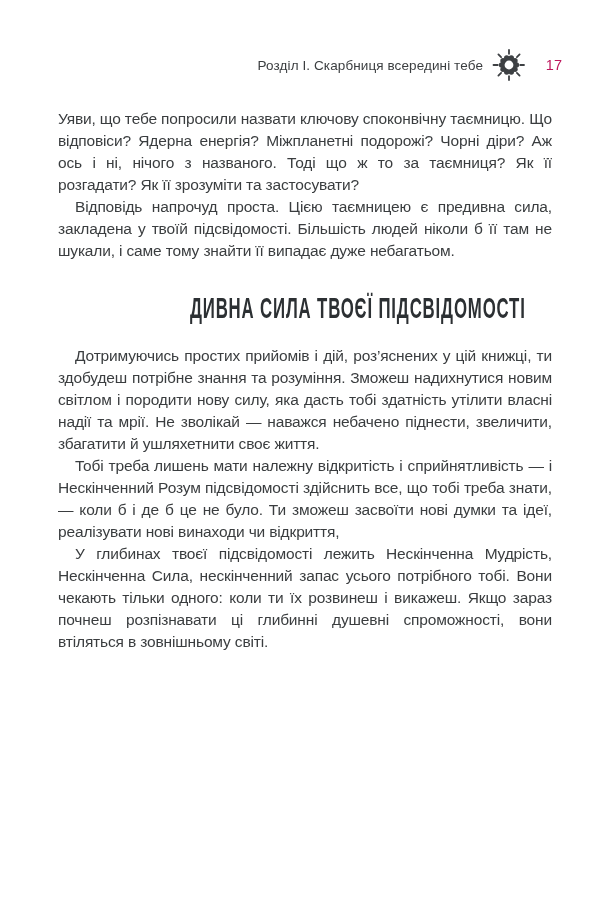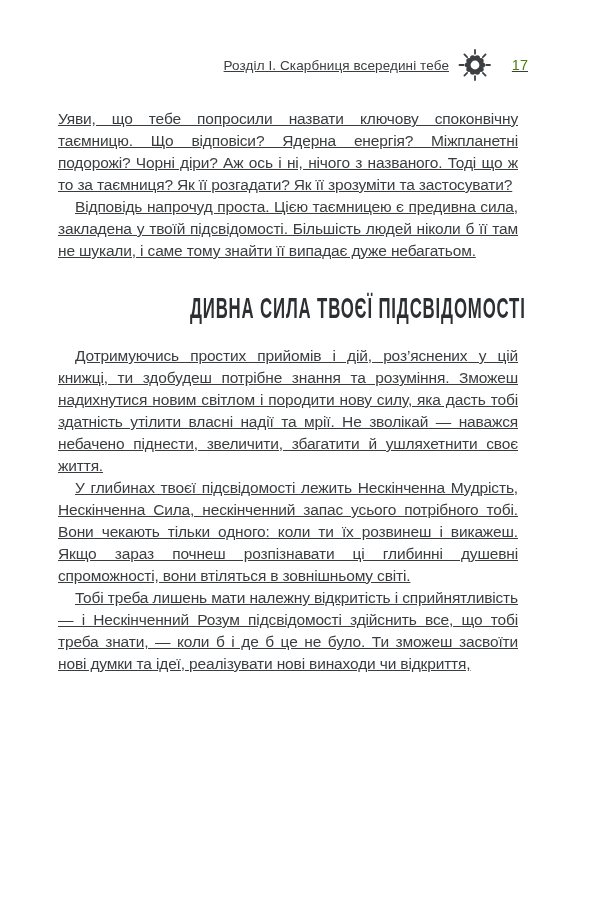--- a/index.html
+++ b/index.html
@@ -1,44 +1,43 @@
 <!DOCTYPE html>
 <html lang="uk"><head>
 <meta charset="utf-8">
 <style>
   html,body{margin:0;padding:0;background:#ffffff;}
   .page{
     position:relative;
     width:600px;height:904px;
     box-sizing:border-box;
-    padding:46px 82px 0 58px;
+    padding:46px 48px 0 58px;
     background:#ffffff;
     font-family:"Liberation Sans",sans-serif;
     color:#3a3d3f;
     overflow:hidden;
-    text-decoration:underline;
   }
   .header{
     display:flex;
     align-items:center;
     justify-content:flex-end;
     height:38px;
     margin-right:-10px;
   }
   .running-head{
     font-size:13.5px;
     color:#3b3e40;
     letter-spacing:.1px;
     white-space:nowrap;
   }
   .sun{display:inline-flex;margin-left:9px;}
   .sun svg{display:block;}
   .page-num{
     font-size:14.5px;
-    color:#4d7c0f;
+    color:#be185d;
     margin-left:18px;
     min-width:18px;
     text-align:right;
   }
   .heading{
     text-align:center;
     margin:31px 0 22px;
     white-space:nowrap;
     line-height:1;
   }
@@ -99,17 +98,17 @@
       </svg>
     </span>
     <span class="page-num">17</span>
   </div>
 
   <div id="content">
       <p class="noindent">Уяви, що тебе попросили назвати ключову споконвічну таємницю. Що відповіси? Ядерна енергія? Міжпланетні подорожі? Чорні діри? Аж ось і ні, нічого з названого. Тоді що ж то за таємниця? Як її розгадати? Як її зрозуміти та застосувати?</p>
       <p>Відповідь напрочуд проста. Цією таємницею є предивна сила, закладена у твоїй підсвідомості. Більшість людей ніколи б її там не шукали, і саме тому знайти її випадає дуже небагатьом.</p>
       <div class="heading"><span class="heading-inner">ДИВНА СИЛА ТВОЄЇ ПІДСВІДОМОСТІ</span></div>
       <p>Дотримуючись простих прийомів і дій, роз’яснених у цій книжці, ти здобудеш потрібне знання та розуміння. Зможеш надихнутися новим світлом і породити нову силу, яка дасть тобі здатність утілити власні надії та мрії. Не зволікай — наважся небачено піднести, звеличити, збагатити й ушляхетнити своє життя.</p>
+      <p>Тобі треба лишень мати належну відкритість і сприйнятливість — і Нескінченний Розум підсвідомості здійснить все, що тобі треба знати, — коли б і де б це не було. Ти зможеш засвоїти нові думки та ідеї, реалізувати нові винаходи чи відкриття,</p>
       <p>У глибинах твоєї підсвідомості лежить Нескінченна Мудрість, Нескінченна Сила, нескінченний запас усього потрібного тобі. Вони чекають тільки одного: коли ти їх розвинеш і викажеш. Якщо зараз почнеш розпізнавати ці глибинні душевні спроможності, вони втіляться в зовнішньому світі.</p>
-      <p>Тобі треба лишень мати належну відкритість і сприйнятливість — і Нескінченний Розум підсвідомості здійснить все, що тобі треба знати, — коли б і де б це не було. Ти зможеш засвоїти нові думки та ідеї, реалізувати нові винаходи чи відкриття,</p>
     </div>
 
 </div>
 
 </body></html>

